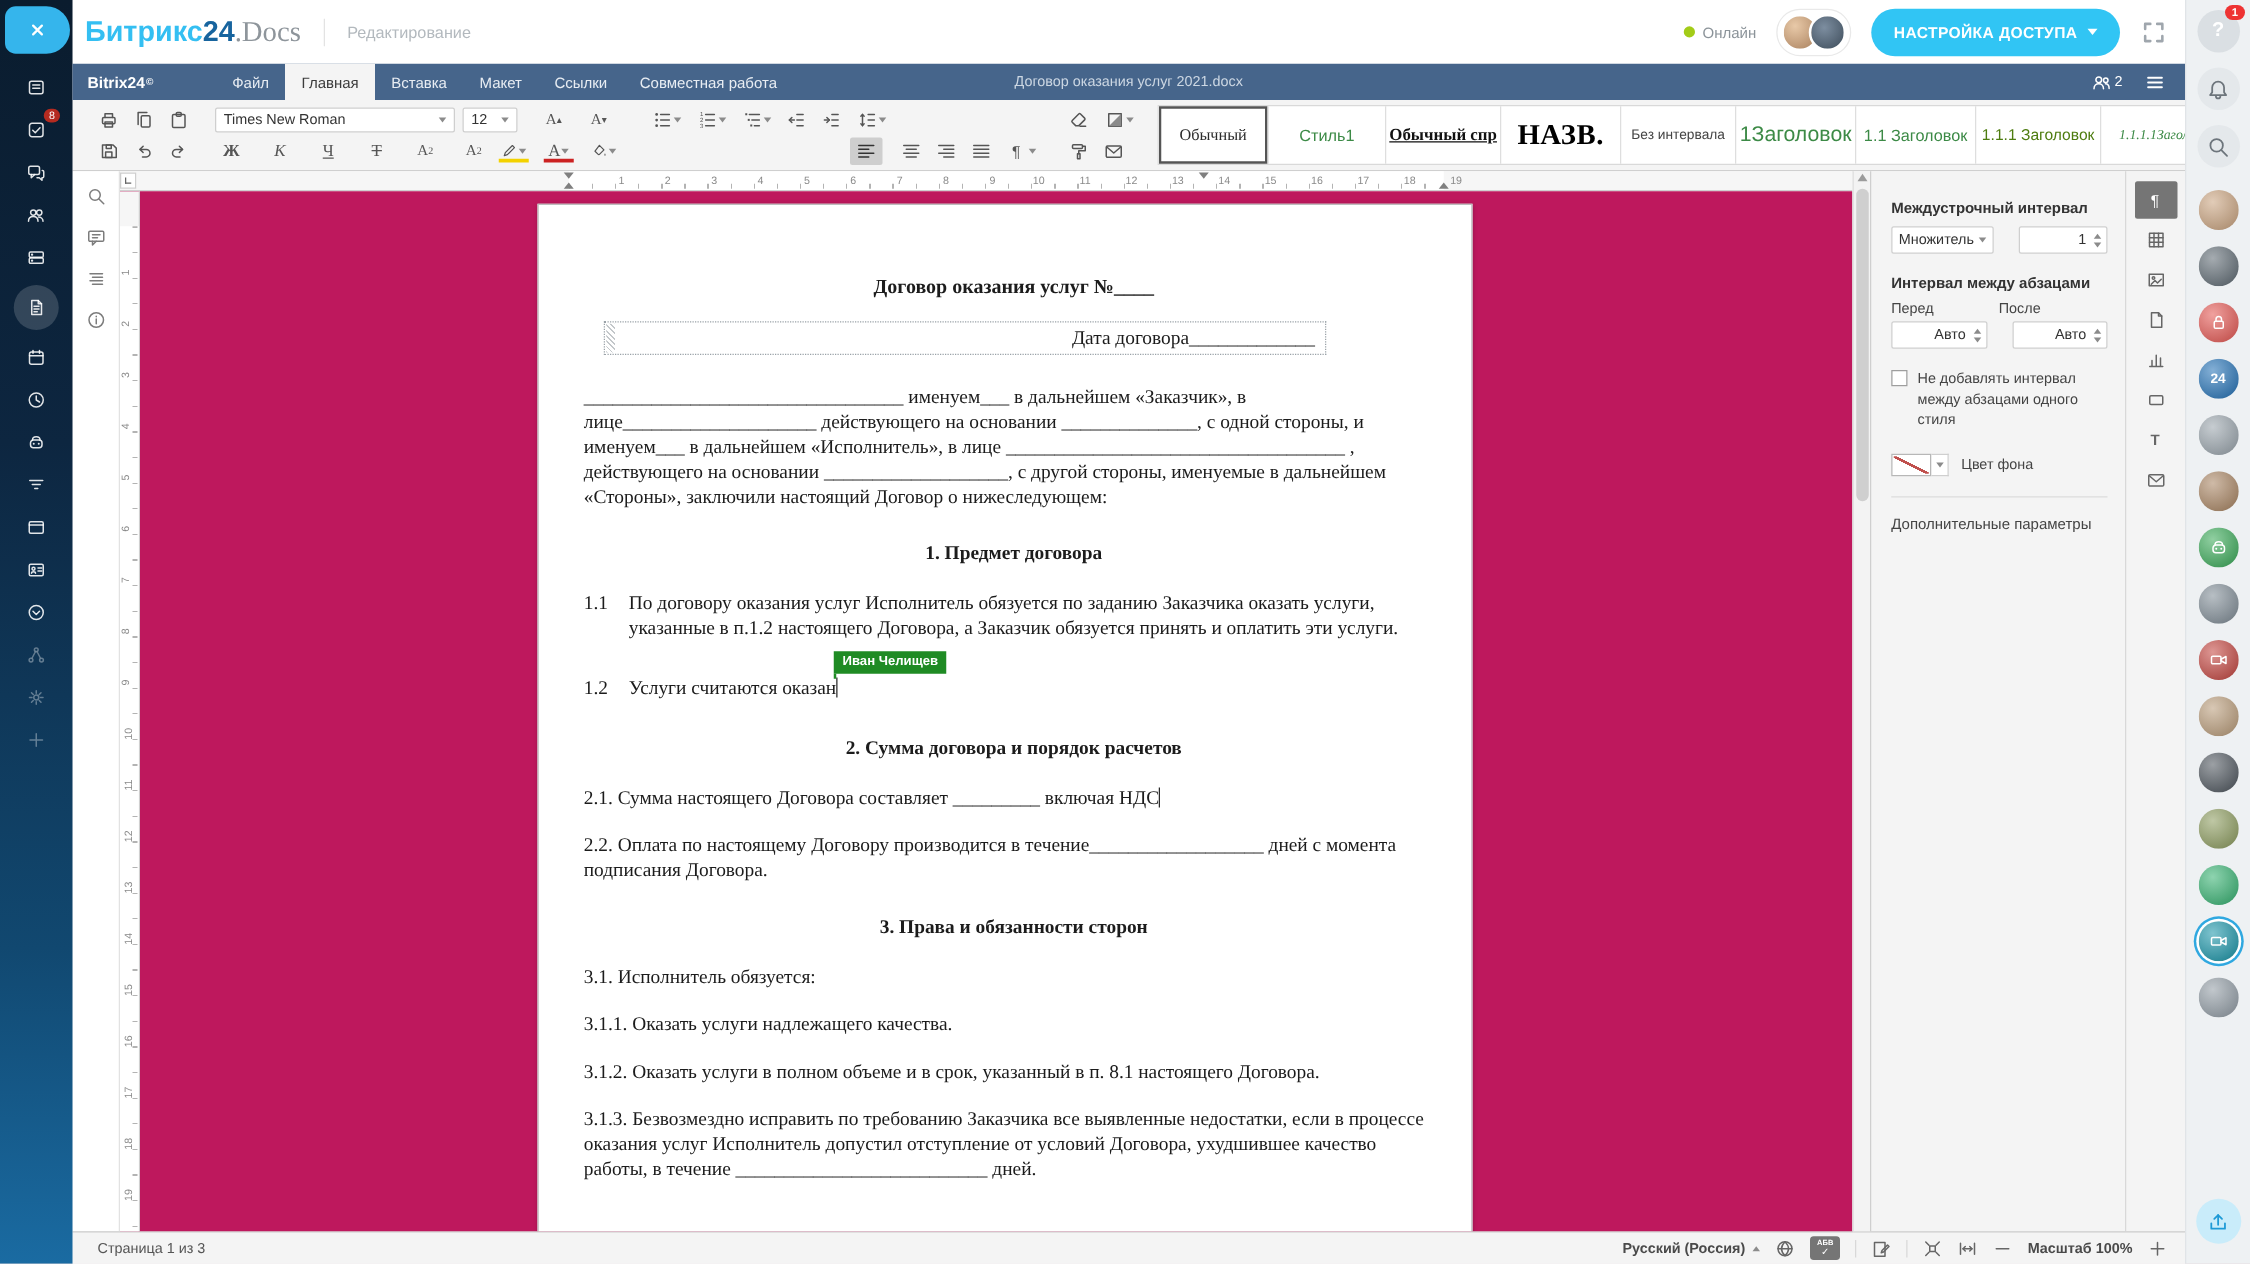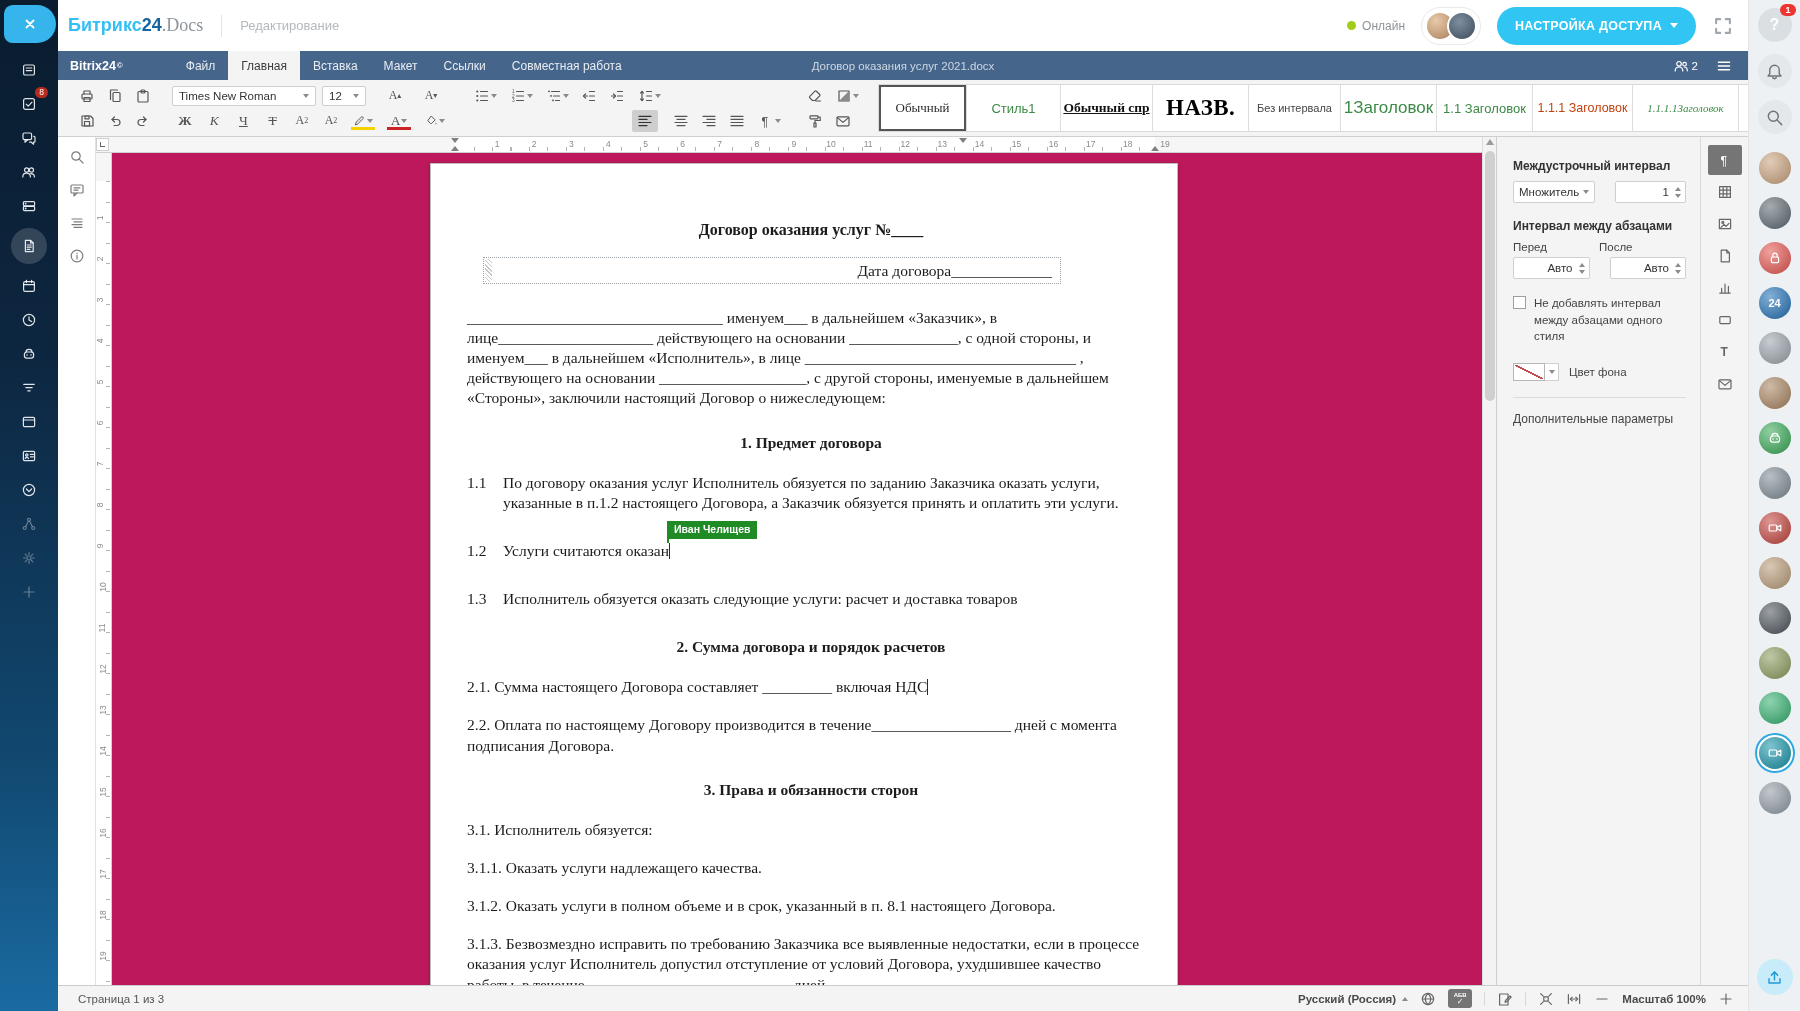--- a/index.html
+++ b/index.html
@@ -18,21 +18,21 @@
   .rail-btn.active{background:rgba(255,255,255,.16);border-radius:50%;width:36px;height:36px}
   .rail-btn.faded{opacity:.4}
   .rail-badge{position:absolute;top:-5px;right:-2px;background:#b52b20;color:#fff;font-size:8.5px;
     border-radius:7px;padding:1px 4px;line-height:1.1}
 
   
   .center{flex:1;display:flex;flex-direction:column;min-width:0;background:#fff}
 
   .hdr{height:51px;flex:none;background:#fff;display:flex;align-items:center;justify-content:space-between;padding:0 14px 0 10px}
   .hdr-left{display:flex;align-items:center;gap:18px}
-  .logo{font-weight:700;font-size:18px;white-space:nowrap}
+  .logo{font-weight:700;font-size:23px;white-space:nowrap}
   .lg1{color:#34bff2}.lg2{color:#17649e}
   .lg3{color:#8e959b;font-family:"Liberation Serif",serif;font-weight:400}
   .hdr-div{width:1px;height:22px;background:#e3e3e3}
   .mode{color:#b3b9be;font-size:13px}
   .hdr-right{display:flex;align-items:center;gap:16px}
   .online{display:flex;align-items:center;gap:6px;color:#8b9399;font-size:12px}
   .dot{width:9px;height:9px;border-radius:50%;background:#a3cc18}
   .av-pill{display:flex;align-items:center;background:#fff;border:1px solid #e9e9e9;border-radius:22px;padding:3px}
   .av{width:30px;height:30px;border-radius:50%;border:2px solid #fff}
   .av1{background:radial-gradient(circle at 35% 30%,#e8c9a8,#a9805d)}
@@ -56,40 +56,40 @@
   
   .toolbar{height:57px;flex:none;background:#f4f4f4;border-bottom:1px solid #cfcfcf;display:flex;align-items:stretch;padding:3px 6px 3px 10px}
   .tgroup{display:grid;grid-auto-flow:column;grid-template-rows:25px 25px;align-items:center;column-gap:2px;padding:0 6px}
   .tsep{width:1px;background:#dadada;margin:4px 2px}
   .tbtn{width:26px;height:22px;display:flex;align-items:center;justify-content:center;border-radius:2px;color:#555;cursor:pointer}
   .tbtn.on{background:#cecece;color:#333}
   .tbtn.wchev{width:34px;gap:1px}
   .chev-s{width:0;height:0;border-left:3px solid transparent;border-right:3px solid transparent;border-top:4px solid #8b8b8b}
   .combo{height:20px;border:1px solid #cfcfcf;border-radius:2px;background:#fff;display:flex;align-items:center;
     justify-content:space-between;padding:0 6px;font-size:11.5px;color:#333;cursor:pointer}
-  .combo.font{width:144px}.combo.size{width:44px;margin-left:4px}
+  .combo.font{width:192px}.combo.size{width:44px;margin-left:4px}
   .ltr{font-family:"Liberation Serif",serif;font-size:13.5px}
   .ltr.b{font-weight:700}.ltr.i{font-style:italic}.ltr.u{text-decoration:underline}.ltr.s{text-decoration:line-through}
   .supsub{font-family:"Liberation Serif",serif;font-size:12px}
   .supsub sup,.supsub sub{font-size:8px}
   .colorbar{position:relative}
   .colorbar::after{content:"";position:absolute;left:5px;right:5px;bottom:2px;height:3px;background:var(--cb,#cc2222)}
 
   
   .gallery{display:flex;align-items:stretch;margin:1px 0 1px 8px;border:1px solid #d9d9d9;background:#fff}
   .gcell{border-right:1px solid #dedede;display:flex;align-items:center;justify-content:center;
     padding:12px 6px;white-space:nowrap;overflow:hidden;cursor:pointer;color:#2b2b2b}
   .gcell.sel{box-shadow:inset 0 0 0 2px #555}
   .st-normal{font:13px "Liberation Serif",serif}
   .st-green-md{font:13px "Liberation Sans",sans-serif;color:#3c8a46}
   .st-bold-dark{font:700 13.5px "Liberation Serif",serif;color:#111}
   .st-title{font:700 23px "Liberation Serif",serif;color:#000;letter-spacing:.4px}
   .st-small{font:11px "Liberation Sans",sans-serif;color:#444}
   .st-green-lg{font:17px "Liberation Sans",sans-serif;color:#3c8a46}
-  .st-green-sm{font:12.5px "Liberation Sans",sans-serif;color:#c2410c}
+  .st-green-sm{font:12.5px "Liberation Sans",sans-serif;color:#4d7c0f}
   .st-green-it{font:italic 11px "Liberation Serif",serif;color:#3c8a46}
 
   
   .workspace{flex:1;display:flex;min-height:0}
   .sidestrip{width:38px;flex:none;background:#fff;border-right:1px solid #e2e2e2;display:flex;flex-direction:column;
     align-items:center;padding-top:8px;gap:9px}
   .strip-btn{width:26px;height:24px;display:flex;align-items:center;justify-content:center;color:#7c7c7c;cursor:pointer}
 
   .doccol{flex:1;display:flex;flex-direction:column;min-width:0}
   .hruler{height:16px;flex:none;background:#f6f6f6;border-bottom:1px solid #cfcfcf;position:relative}
@@ -770,24 +770,20 @@
               <div class="doc-h">1. Предмет договора</div>
               <div class="doc-num">
                 <span class="num">1.1</span>
                 <span class="txt">По договору оказания услуг Исполнитель обязуется по заданию Заказчика оказать услуги, указанные в п.1.2 настоящего Договора, а Заказчик обязуется принять и оплатить эти услуги.</span>
               </div>
               <div class="doc-num">
                 <span class="num">1.2</span>
                 <span class="txt">Услуги считаются оказан<span class="caret"></span></span>
                 <span class="collab-badge">Иван Челищев</span>
               </div>
-              <div class="doc-num">
-                <span class="num">1.3</span>
-                <span class="txt">Исполнитель обязуется оказать следующие услуги: расчет и доставка товаров</span>
-              </div>
               <div class="doc-h">2. Сумма договора и порядок расчетов</div>
               <div class="doc-p">2.1. Сумма настоящего Договора составляет _________  включая НДС<span class="caret"></span></div>
               <div class="doc-p">2.2. Оплата по настоящему Договору производится в течение__________________ дней с момента подписания Договора.</div>
               <div class="doc-h">3. Права и обязанности сторон</div>
               <div class="doc-p">3.1. Исполнитель обязуется:</div>
               <div class="doc-p">3.1.1. Оказать услуги надлежащего качества.</div>
               <div class="doc-p">3.1.2. Оказать услуги в полном объеме и в срок, указанный в п. 8.1 настоящего Договора.</div>
               <div class="doc-p">3.1.3. Безвозмездно исправить по требованию Заказчика все выявленные недостатки, если в процессе оказания услуг Исполнитель допустил отступление от условий Договора, ухудшившее качество работы, в течение __________________________ дней.</div>
             </div>
         </div>

